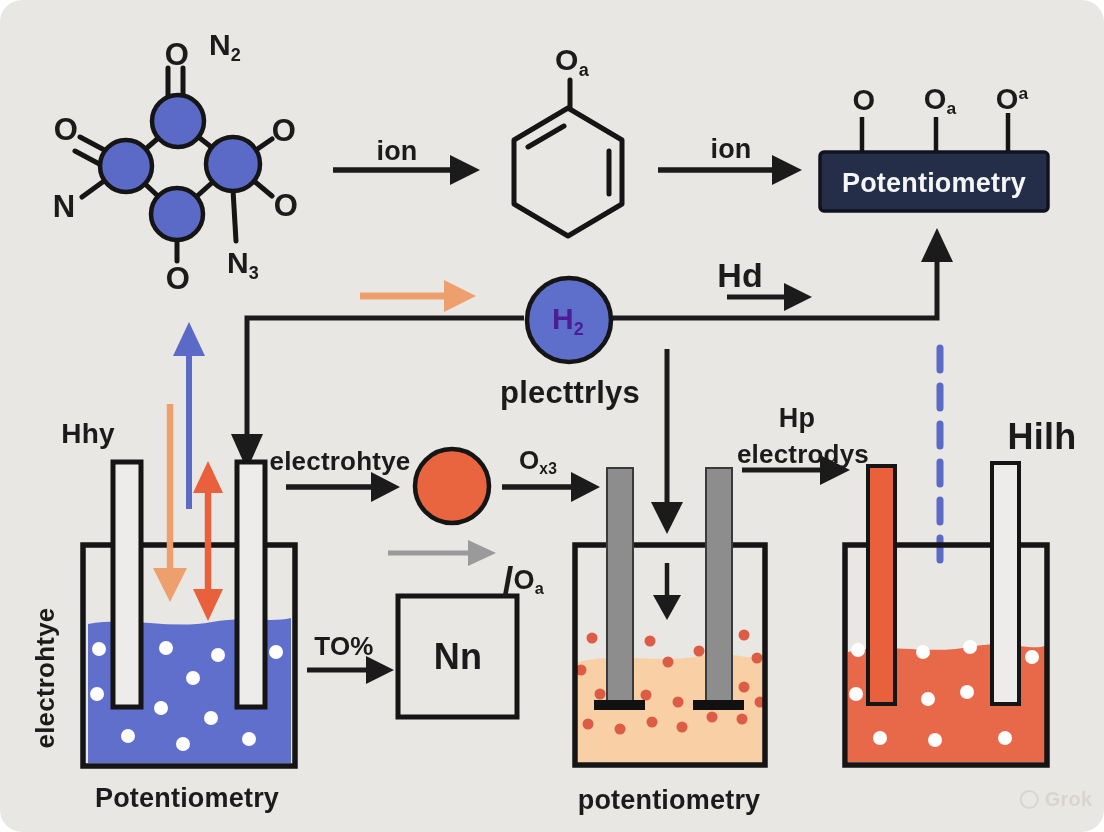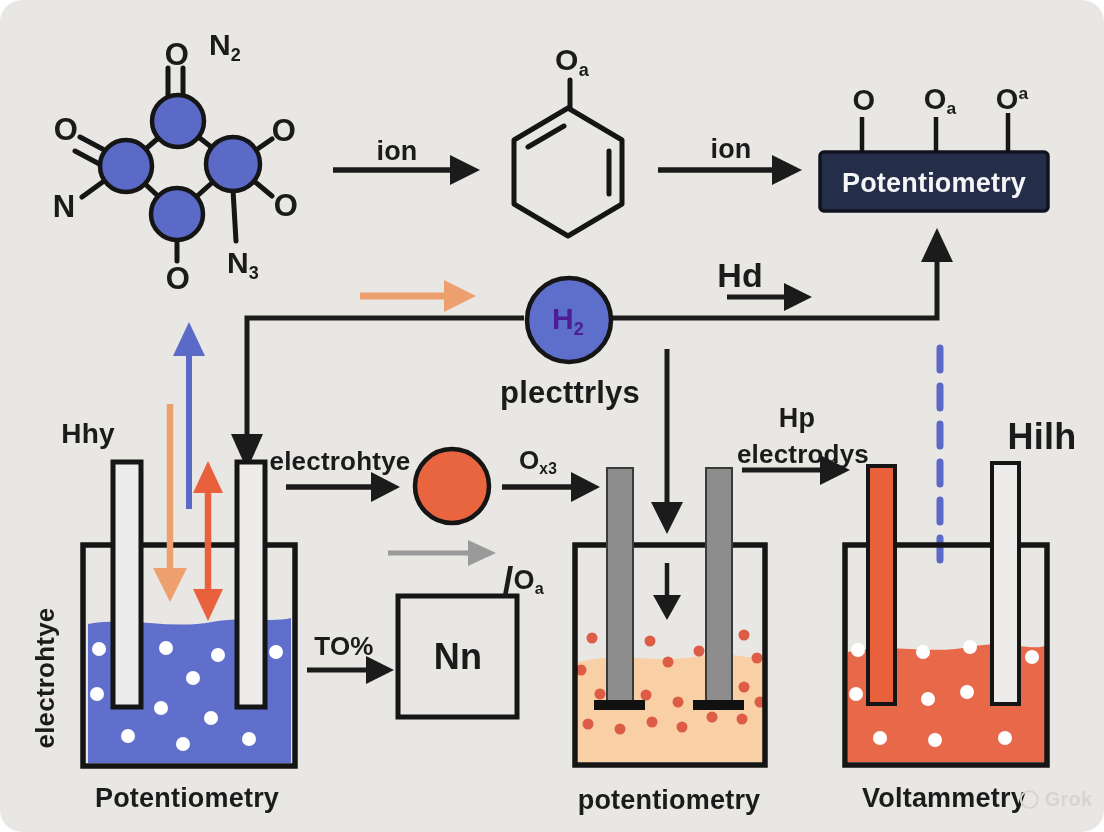--- a/index.html
+++ b/index.html
@@ -238,19 +238,18 @@
 
   <span class="lbl" style="left:344px;top:646px;font-size:26px">TO%</span>
   <span class="lbl" style="left:458px;top:657px;font-size:36px">Nn</span>
 
   <span class="lbl" style="left:669px;top:800px;font-size:27px">potentiometry</span>
 
   <span class="lbl" style="left:797px;top:418px;font-size:27px">Hp</span>
   <span class="lbl" style="left:803px;top:454px;font-size:26px">electrodys</span>
 
   <span class="lbl" style="left:1042px;top:437px;font-size:36px">Hilh</span>
-  <span class="lbl" style="left:944px;top:798px;font-size:27px">Voltammetry</span>
 
   <span class="lbl wm" style="left:1056px;top:799px;font-size:20px">
       <span class="wm-circle"></span>
       <span>Grok</span>
     </span>
 </div>
 
 </body></html>

